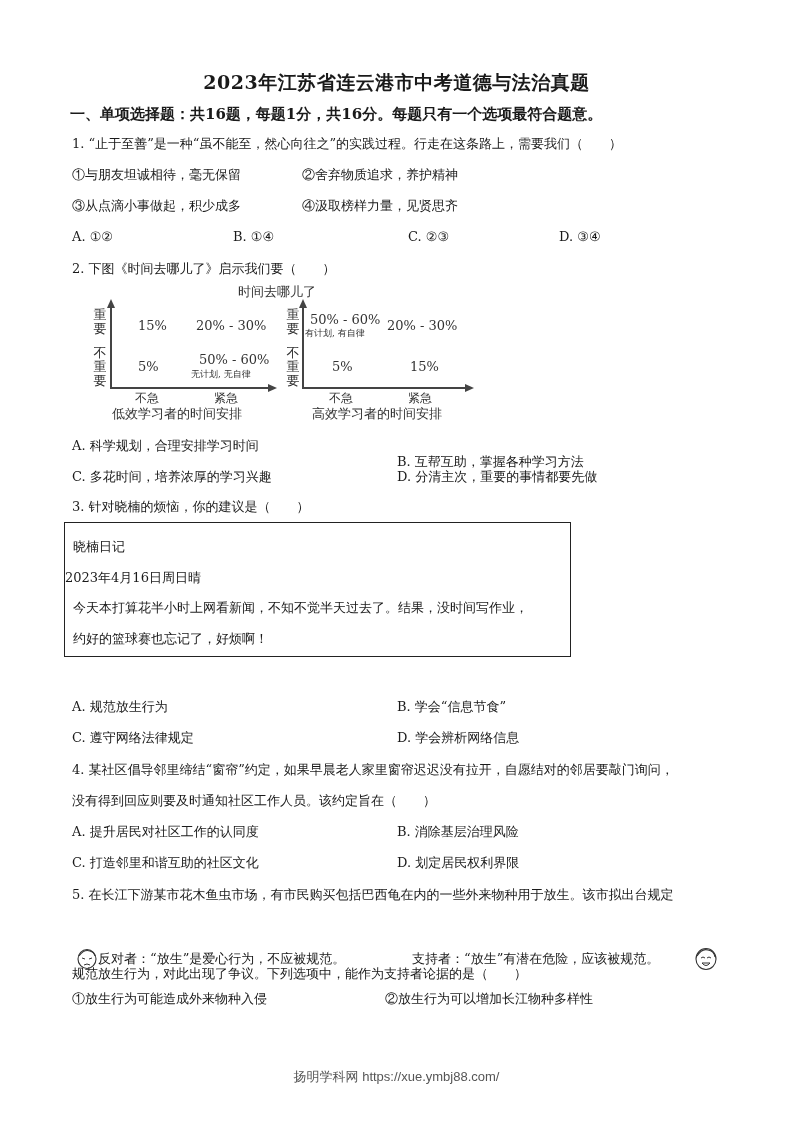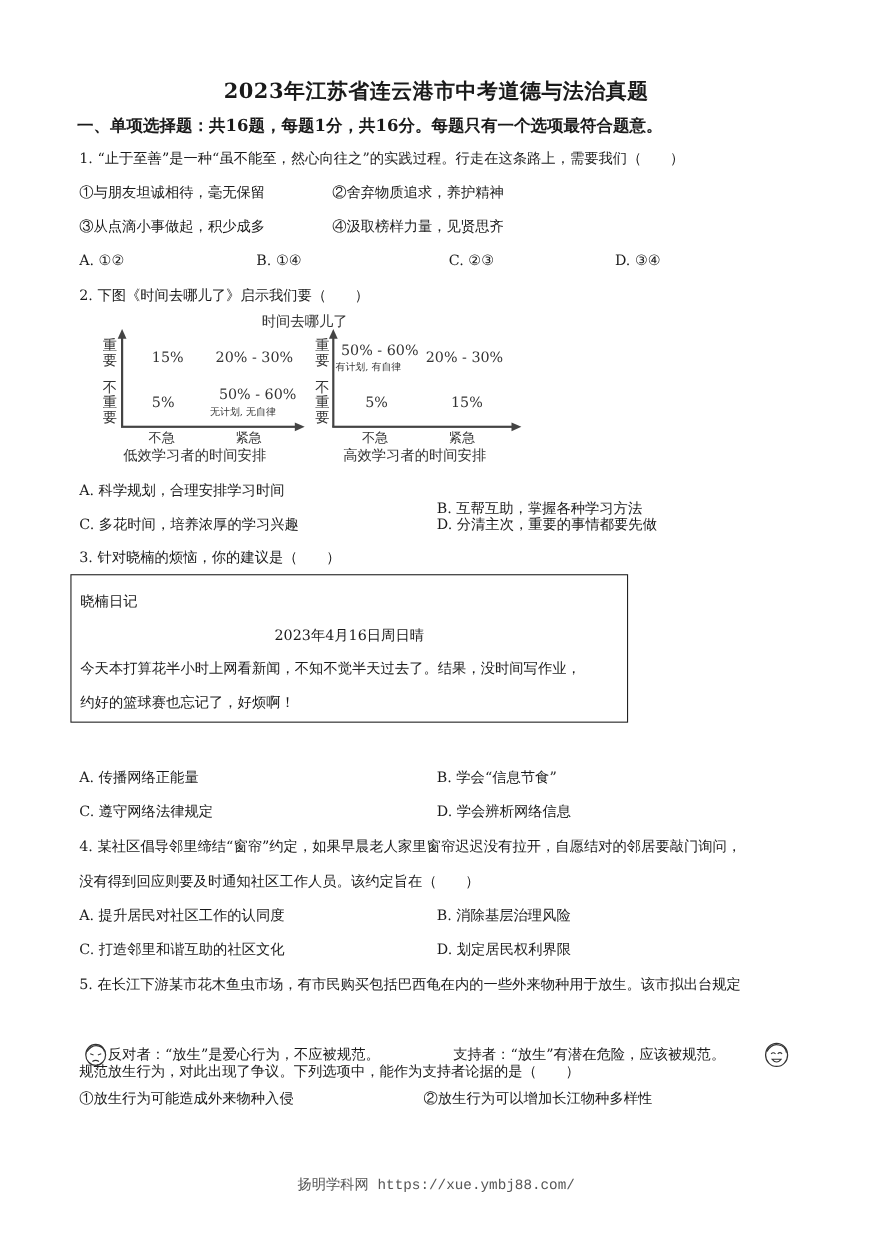--- a/index.html
+++ b/index.html
@@ -35,21 +35,21 @@
   .hand { font-family: "DejaVu Sans", sans-serif; color: #333; }
   .vlabel { position: absolute; font-size: 13px; line-height: 14px; width: 14px; text-align: center; font-family: "DejaVu Serif", serif; color: #333; }
   .pct { position: absolute; font-size: 13px; color: #333; white-space: nowrap; }
   .note { position: absolute; font-size: 9px; color: #333; white-space: nowrap; }
   .diary {
     position: absolute; left: 64px; top: 522px; width: 507px; height: 135px;
     border: 1.5px solid #222; box-sizing: border-box;
   }
   .footer {
     left: 0; width: 793px; top: 1068px; text-align: center;
-    font-family: Liberation Mono, monospace; font-size: 13px; color: #555;
+    font-family: Liberation Sans, sans-serif; font-size: 13px; color: #555;
   }
   .face { position: absolute; }
 </style>
 </head>
 <body>
 
 <div class="abs title">2023年江苏省连云港市中考道德与法治真题</div>
 <div class="abs section">一、单项选择题：共16题，每题1分，共16分。每题只有一个选项最符合题意。</div>
 
 <div class="abs line" style="left:72px; top:135px;">1. “止于至善”是一种“虽不能至，然心向往之”的实践过程。行走在这条路上，需要我们（　　）</div>
@@ -99,25 +99,25 @@
 </div>
 
 <div class="abs opt" style="left:72px; top:437px;">A.  科学规划，合理安排学习时间</div>
 <div class="abs opt" style="left:397px; top:437px;margin-top:16px;">B.  互帮互助，掌握各种学习方法</div>
 <div class="abs opt" style="left:72px; top:468px;">C.  多花时间，培养浓厚的学习兴趣</div>
 <div class="abs opt" style="left:397px; top:468px;">D.  分清主次，重要的事情都要先做</div>
 
 <div class="abs line" style="left:72px; top:498px;">3. 针对晓楠的烦恼，你的建议是（　　）</div>
 <div class="diary">
   <div class="abs line" style="left:8px; top:15px;">晓楠日记</div>
-  <div class="abs line" style="left:0; width:505px; text-align:center; top:46px;">2023年4月16日周日晴</div>
+  <div class="abs line" style="left:0; width:505px; text-align:left; top:46px;">2023年4月16日周日晴</div>
   <div class="abs line" style="left:8px; top:76px;">今天本打算花半小时上网看新闻，不知不觉半天过去了。结果，没时间写作业，</div>
   <div class="abs line" style="left:8px; top:107px;">约好的篮球赛也忘记了，好烦啊！</div>
 </div>
-<div class="abs opt" style="left:72px; top:698px;">A.  传播网络正能量</div>
+<div class="abs opt" style="left:72px; top:698px;">A.  规范放生行为</div>
 <div class="abs opt" style="left:397px; top:698px;">B.  学会“信息节食”</div>
 <div class="abs opt" style="left:72px; top:729px;">C.  遵守网络法律规定</div>
 <div class="abs opt" style="left:397px; top:729px;">D.  学会辨析网络信息</div>
 
 <div class="abs line" style="left:72px; top:761px;">4. 某社区倡导邻里缔结“窗帘”约定，如果早晨老人家里窗帘迟迟没有拉开，自愿结对的邻居要敲门询问，</div>
 <div class="abs line" style="left:72px; top:792px;">没有得到回应则要及时通知社区工作人员。该约定旨在（　　）</div>
 <div class="abs opt" style="left:72px; top:823px;">A.  提升居民对社区工作的认同度</div>
 <div class="abs opt" style="left:397px; top:823px;">B.  消除基层治理风险</div>
 <div class="abs opt" style="left:72px; top:854px;">C.  打造邻里和谐互助的社区文化</div>
 <div class="abs opt" style="left:397px; top:854px;">D.  划定居民权利界限</div>

